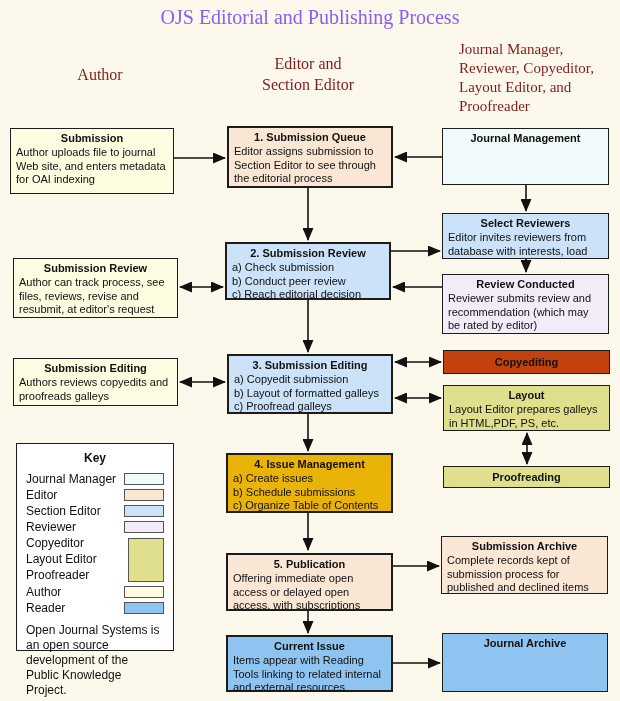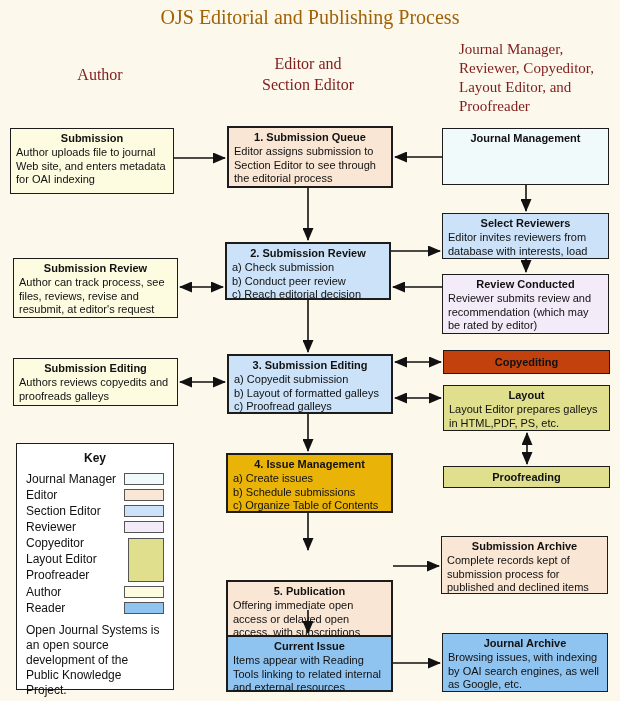--- a/index.html
+++ b/index.html
@@ -9,21 +9,21 @@
     font-family:"Liberation Sans", sans-serif;
     position:relative;
     -webkit-font-smoothing:antialiased;
   }
   #canvas{position:relative;width:620px;height:701px;overflow:hidden;}
 
   .title{
     position:absolute;left:0;top:6px;width:620px;
     text-align:center;
     font-family:"Liberation Serif", serif;
-    font-size:20px;color:#a16207;
+    font-size:20px;color:#8b5cf6;
   }
   .colhead{
     position:absolute;
     font-family:"Liberation Serif", serif;
     font-size:16px;color:#7f1d1d;
     white-space:pre-line;line-height:21px;
   }
   .colhead.small{font-size:15px;line-height:19px;}
 
   .box{
@@ -41,21 +41,21 @@
   .bb{
     font-size:11px;line-height:13.5px;text-align:left;
     white-space:pre-line;
   }
   .box.titleonly{display:flex;align-items:center;justify-content:center;padding:0;}
   .box.titleonly .bt{margin:0;}
 
   svg.arrows{position:absolute;left:0;top:0;pointer-events:none;}
 
   .key{
-    position:absolute;left:16px;top:443px;width:158px;height:247px;
+    position:absolute;left:16px;top:443px;width:158px;height:208px;
     background:#FFFFFF;border:1.4px solid #1c1c1c;box-sizing:border-box;
     padding:7px 9px 16px 9px;color:#111;
   }
   .key-title{font-size:12px;font-weight:bold;text-align:center;margin-bottom:6px;}
   .krow{display:flex;justify-content:space-between;align-items:center;height:16px;margin-bottom:0;}
   .klabel{font-size:12px;line-height:15px;}
   .kswatch{
     width:38px;height:10px;flex:none;
     border:1.6px solid #555;box-sizing:content-box;
   }
@@ -113,21 +113,21 @@
 c) Proofread galleys</div>
   </div>
 
   <div class="box thick" style="left: 226px; top: 453px; width: 167px; height: 60px; background-color: #eab308;">
     <div class="bt">4. Issue Management</div>
     <div class="bb">a) Create issues
 b) Schedule submissions
 c) Organize Table of Contents</div>
   </div>
 
-  <div class="box thick" style="left: 226px; top: 580px; width: 167px; height: 58px; background-color: rgb(250, 230, 212);">
+  <div class="box thick" style="left: 226px; top: 553px; width: 167px; height: 58px; background-color: rgb(250, 230, 212);">
     <div class="bt">5. Publication</div>
     <div class="bb">Offering immediate open access or delayed open access, with subscriptions</div>
   </div>
 
   <div class="box thick" style="left: 226px; top: 635px; width: 167px; height: 57px; background-color: rgb(143, 196, 241);">
     <div class="bt">Current Issue</div>
     <div class="bb">Items appear with Reading Tools linking to related internal and external resources</div>
   </div>
 
   <div class="box" style="left: 442px; top: 128px; width: 167px; height: 57px; background-color: rgb(240, 250, 250);">
@@ -157,21 +157,20 @@
     <div class="bt">Proofreading</div>
   </div>
 
   <div class="box" style="left: 441px; top: 536px; width: 167px; height: 58px; background-color: rgb(250, 230, 212);">
     <div class="bt">Submission Archive</div>
     <div class="bb">Complete records kept of submission process for published and declined items</div>
   </div>
 
   <div class="box" style="left: 442px; top: 633px; width: 166px; height: 59px; background-color: rgb(143, 196, 241);">
     <div class="bt">Journal Archive</div>
-    <div class="bb">Browsing issues, with indexing by OAI search engines, as well as Google, etc.</div>
   </div>
 
   <div class="key">
     <div class="key-title">Key</div>
     <div class="krow">
       <span class="klabel">Journal Manager</span>
       <span class="kswatch" style="background-color: rgb(240, 250, 250);"></span>
     </div>
     <div class="krow">
       <span class="klabel">Editor</span>

